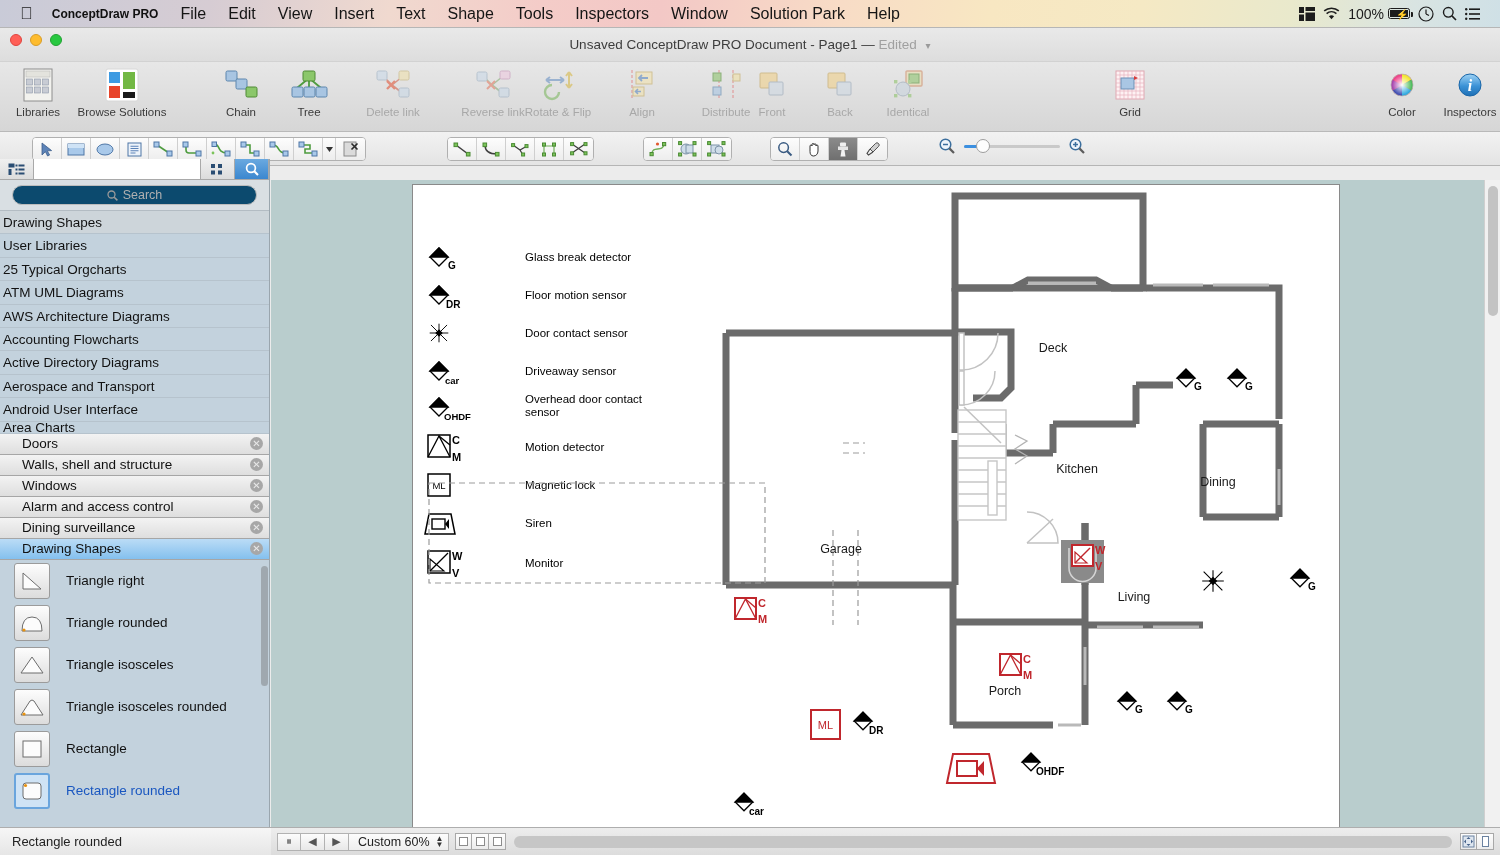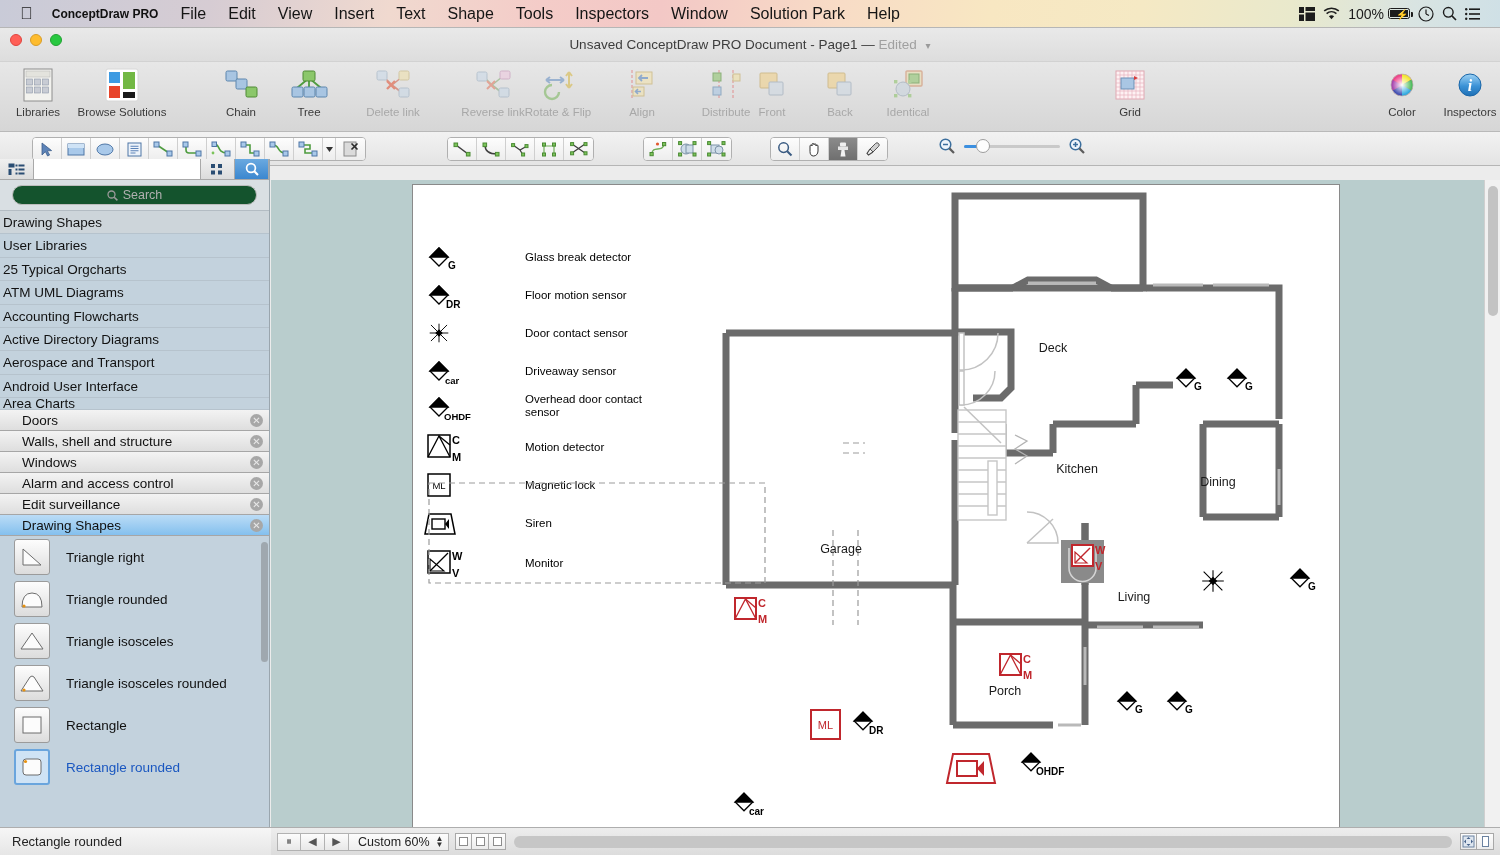--- a/index.html
+++ b/index.html
@@ -84,21 +84,21 @@
   #lp-toolbar {
     height:21px; display:flex; align-items:stretch;
     background:linear-gradient(#f0f0f0,#dcdcdc); border-bottom:1px solid #a9a9a9;
   }
   #lp-toolbar .seg { width:34px; display:flex;align-items:center;justify-content:center;
       border-right:1px solid #a9a9a9; }
   #lp-toolbar .seg.sel { background:linear-gradient(#6aa9e0,#3b87cf); }
   #lp-toolbar .field { flex:1; background:#fff; border-right:1px solid #a9a9a9;}
   #lp-searchbar { padding:5px 12px 5px 12px; background:#d9dfe3; border-bottom:1px solid #b3bcc3;}
   #lp-search {
-    width:100%; height:20px; border-radius:10px; border:1px solid #bcbcbc; background:#14532d;
+    width:100%; height:20px; border-radius:10px; border:1px solid #bcbcbc; background:#0c4a6e;
     display:flex; align-items:center; justify-content:center; gap:5px;
   }
   #lp-search .ph { color:#b0b0b0; font-size:12.5px; }
   #liblist { background:#c3d2dd; overflow:hidden; }
   .librow { height:23.4px; line-height:23.4px; padding-left:3px; font-size:13.5px; color:#121212;
             border-bottom:1px solid #b6c3cd;}
   .librow.hl { background:#cdd5da; }
   #openlibs { background:#c3d2dd; }
   .openrow { height:21px; display:flex; align-items:center; padding:0 6px 0 22px;
     background:linear-gradient(#f3f3f3,#dedede); border-bottom:1px solid #a6a6a6;
@@ -711,20 +711,21 @@
           </svg>
         <span class="ph">Search</span>
       </div>
     </div>
 
     <div id="liblist">
       <div class="librow hl">Drawing Shapes</div>
       <div class="librow">User Libraries</div>
       <div class="librow">25 Typical Orgcharts</div>
       <div class="librow">ATM UML Diagrams</div>
+      <div class="librow">AWS Architecture Diagrams</div>
       <div class="librow">Accounting Flowcharts</div>
       <div class="librow">Active Directory Diagrams</div>
       <div class="librow">Aerospace and Transport</div>
       <div class="librow">Android User Interface</div>
       <div class="librow" style="height:12px;line-height:11px;overflow:hidden;">Area Charts</div>
     </div>
 
     <div id="openlibs">
       <div class="openrow">
         <span>Doors</span>
@@ -736,21 +737,21 @@
       </div>
       <div class="openrow">
         <span>Windows</span>
         <span class="x">✕</span>
       </div>
       <div class="openrow">
         <span>Alarm and access control</span>
         <span class="x">✕</span>
       </div>
       <div class="openrow">
-        <span>Edit surveillance</span>
+        <span>Dining surveillance</span>
         <span class="x">✕</span>
       </div>
       <div class="openrow sel">
         <span>Drawing Shapes</span>
         <span class="x">✕</span>
       </div>
     </div>
 
     <div id="shapelist">
       <div class="shaperow">

